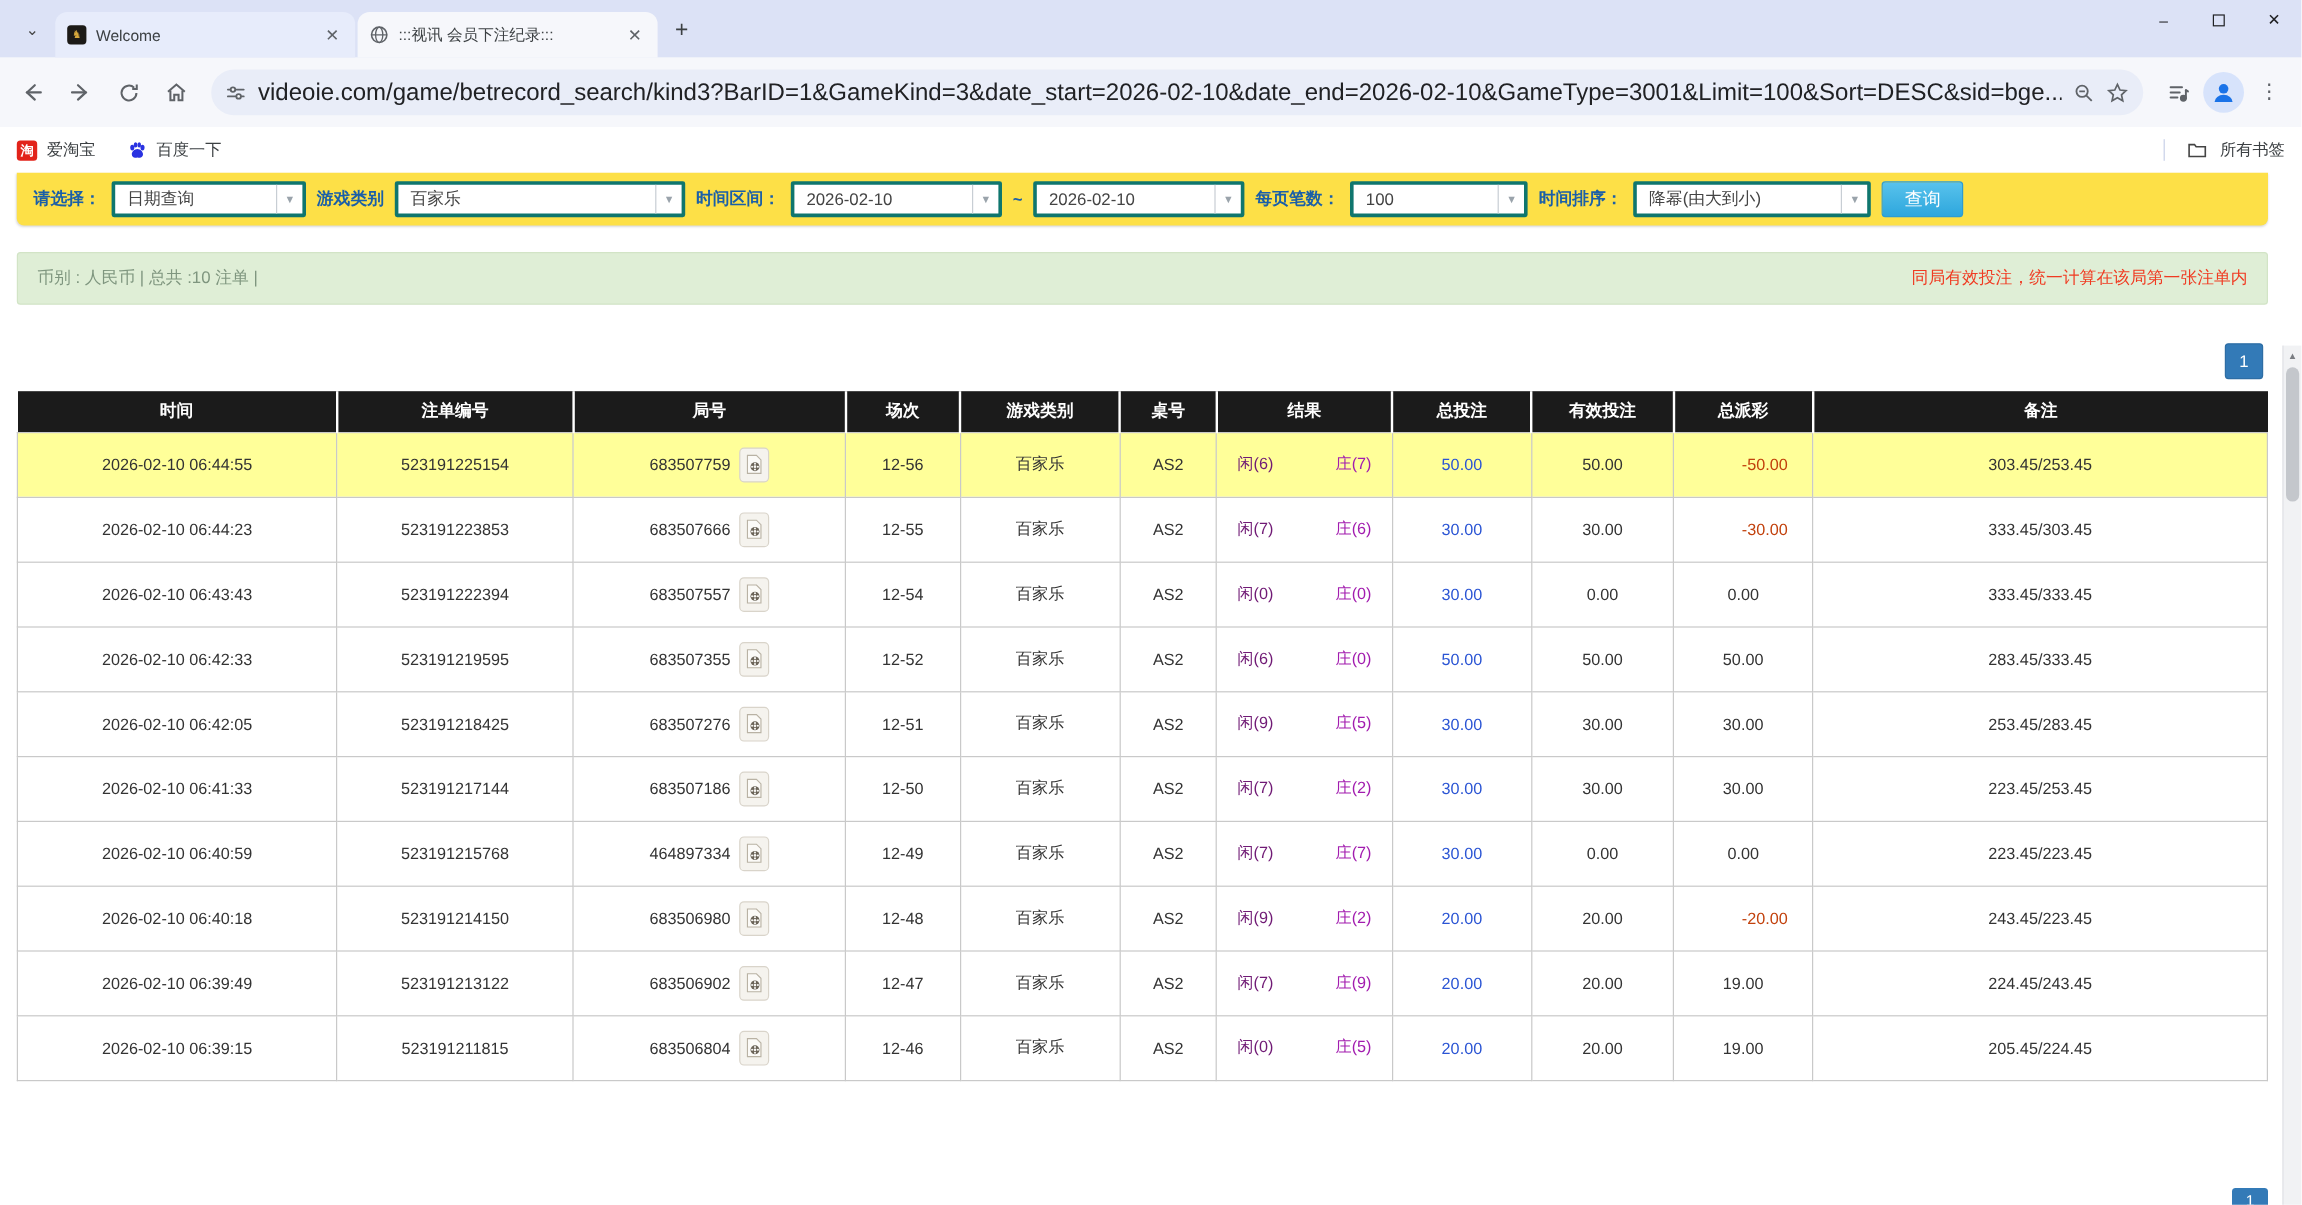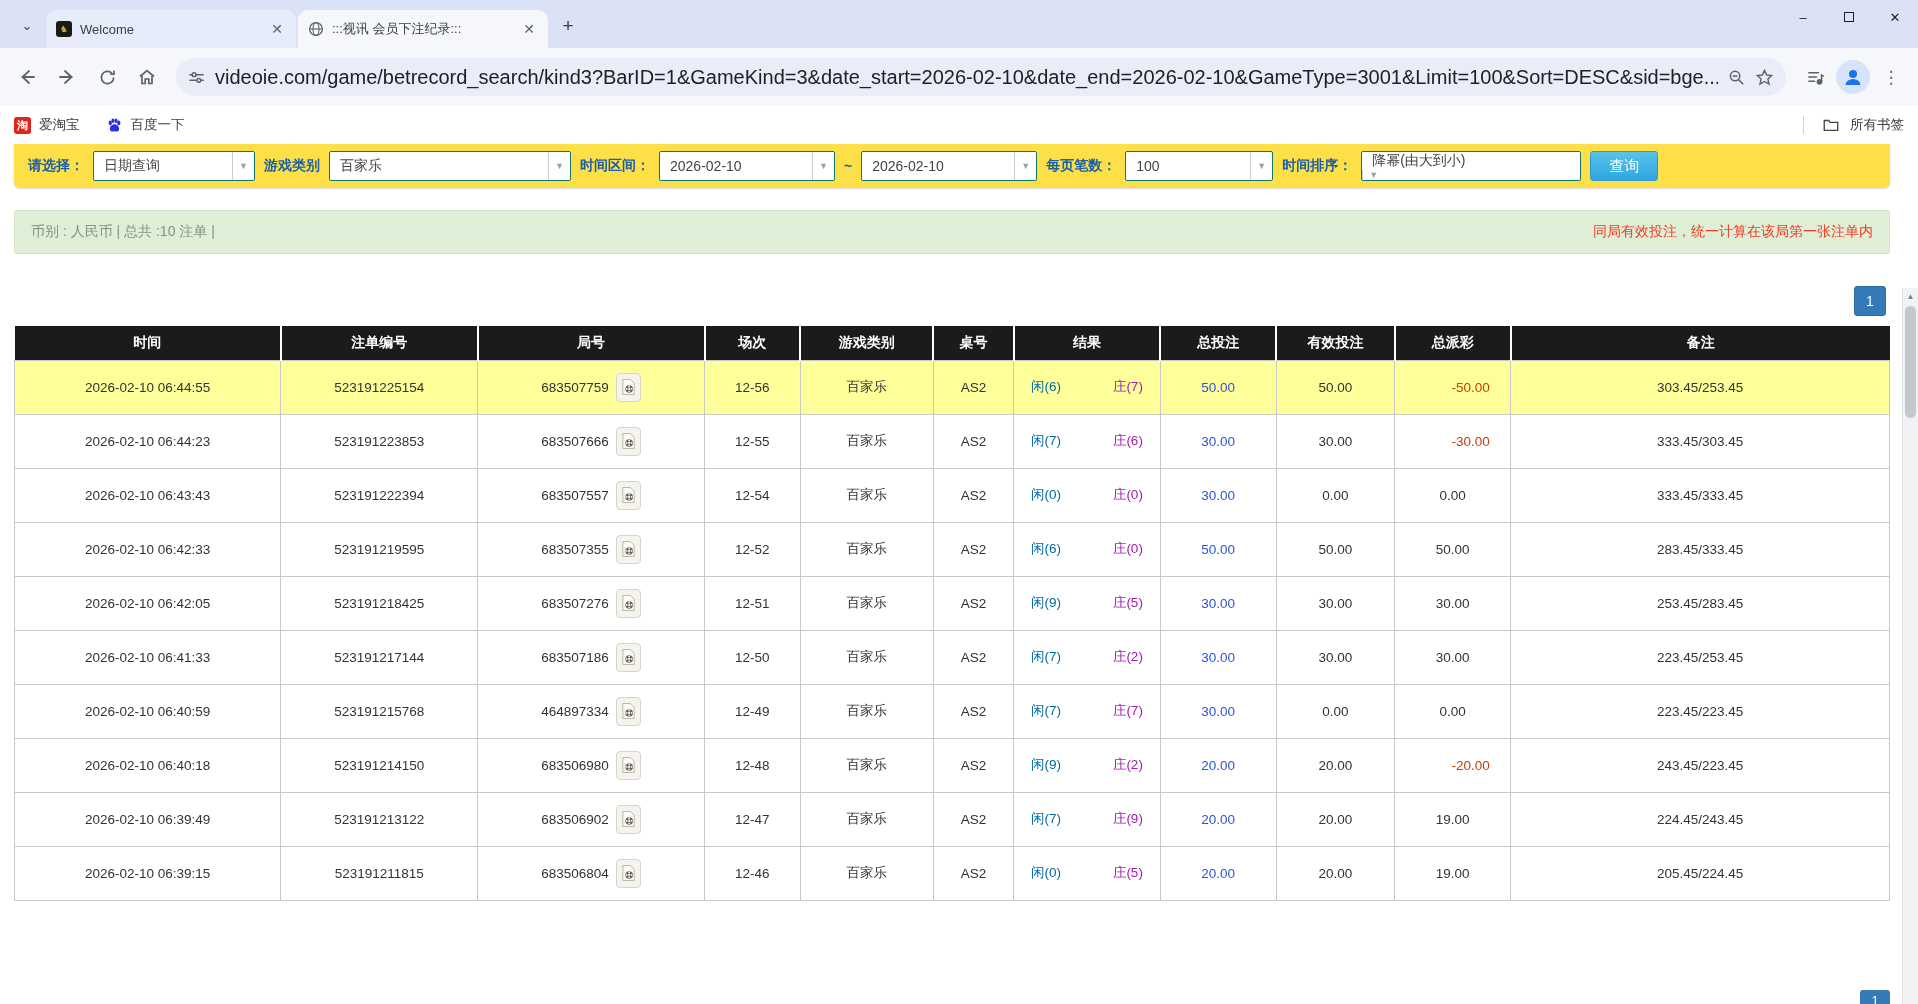--- a/index.html
+++ b/index.html
@@ -46,22 +46,22 @@
   .bm-divider { width:1px; height:18px; background:#c8d0e8; margin-right:8px; }
 
   
   .page { position:relative; height:860px; background:#fff; }
 
   .filterbar { position:absolute; left:14px; right:28px; top:0; height:44px; background:#fde047;
     border-radius:0 0 6px 6px; box-shadow:0 1px 2px rgba(0,0,0,.15); display:flex; align-items:center;
     padding:4px 14px; gap:9px; font-size:14px; }
   .f-label { color:#1a5fa8; font-weight:bold; white-space:nowrap; }
   .f-tilde { color:#1a5fa8; font-weight:bold; }
-  .f-select { height:30px; background:#fff; border:1px solid #0f766e; border-radius:2px;
-    display:flex; align-items:stretch; color:#444; font-size:14px; }
+  .f-select { height:30px; background:#fff; border:3px solid #0f766e; border-radius:2px;
+    display:flex; align-items:stretch; color:#444; font-size:14px;gap:30px; }
   .f-select .val { padding:0 10px; display:flex; align-items:center; white-space:nowrap; flex:1; }
   .f-select .arrow { width:22px; border-left:1px solid #c8ced4; display:flex; align-items:center;
     justify-content:center; color:#9aa3ab; font-size:9px; }
   .btn-search { height:30px; padding:0 18px; border:1px solid #2e9cd2;
     background:linear-gradient(#58c2ec,#2ea7dd); color:#fff; font-size:15px; border-radius:3px;
     display:flex; align-items:center; }
 
   .greenbar { position:absolute; left:14px; right:28px; top:66px; height:44px; background:#dfeed6;
     border:1px solid #d2e4c6; border-radius:3px; display:flex; align-items:center;
     justify-content:space-between; padding:0 16px; font-size:14px; }
@@ -78,21 +78,21 @@
   col.c-game{width:7.1%} col.c-table{width:4.3%} col.c-result{width:7.8%} col.c-tbet{width:6.2%}
   col.c-vbet{width:6.3%} col.c-payout{width:6.2%} col.c-remark{width:20.2%}
   .bets th { background:#1b1b1b; color:#fff; font-weight:bold; font-size:14px; height:34px;
     border-right:2px solid #fff; }
   .bets th:last-child { border-right:none; }
   .bets td { height:54px; text-align:center; border:1px solid #c9c9c9; background:#fff; }
   .bets tr.hl td { background:#ffff99; }
   .round-cell { display:inline-flex; align-items:center; gap:7px; }
   .video-btn { width:25px; height:29px; background:#f5f3ee; border:1px solid #d9d4ca; border-radius:4px;
     display:inline-flex; align-items:center; justify-content:center; }
-  .p-player { color:#0369a1; }
+  .p-player { color:#701a75; }
   .p-banker { color:#a21caf;margin-left:48px; }
   td.bet-blue { color:#2b55d4; }
   td.pay-neg { color:#c2410c;padding-left:36px; }
   .bets tr.foot td { background:#a2a2a2; color:#fff; height:39px; border:2px solid #fff;
     border-left:none; font-size:13.5px; }
   .bets tr.foot td:last-child { border-right:none; }
 
   .pager-bottom { position:absolute; bottom:-14px; right:28px; width:30px; height:28px;
     background:#337ab7; border-radius:3px 3px 0 0; color:#fff; font-size:13px;
     display:flex; justify-content:center; padding-top:3px; }
@@ -265,21 +265,21 @@
       <span class="arrow">▼</span>
     </div>
 
     <span class="f-label">每页笔数：</span>
     <div class="f-select" style="width:148px;">
       <span class="val">100</span>
       <span class="arrow">▼</span>
     </div>
 
     <span class="f-label">时间排序：</span>
-    <div class="f-select" style="width:220px;flex-direction:column;">
+    <div class="f-select" style="width:198px;">
       <span class="val">降幂(由大到小)</span>
       <span class="arrow">▼</span>
     </div>
 
     <button class="btn-search">查询</button>
   </div>
 
   <div class="greenbar">
     <span class="left">币别 : 人民币 | 总共 :10 注单 |</span>
     <span class="right">同局有效投注，统一计算在该局第一张注单内</span>

